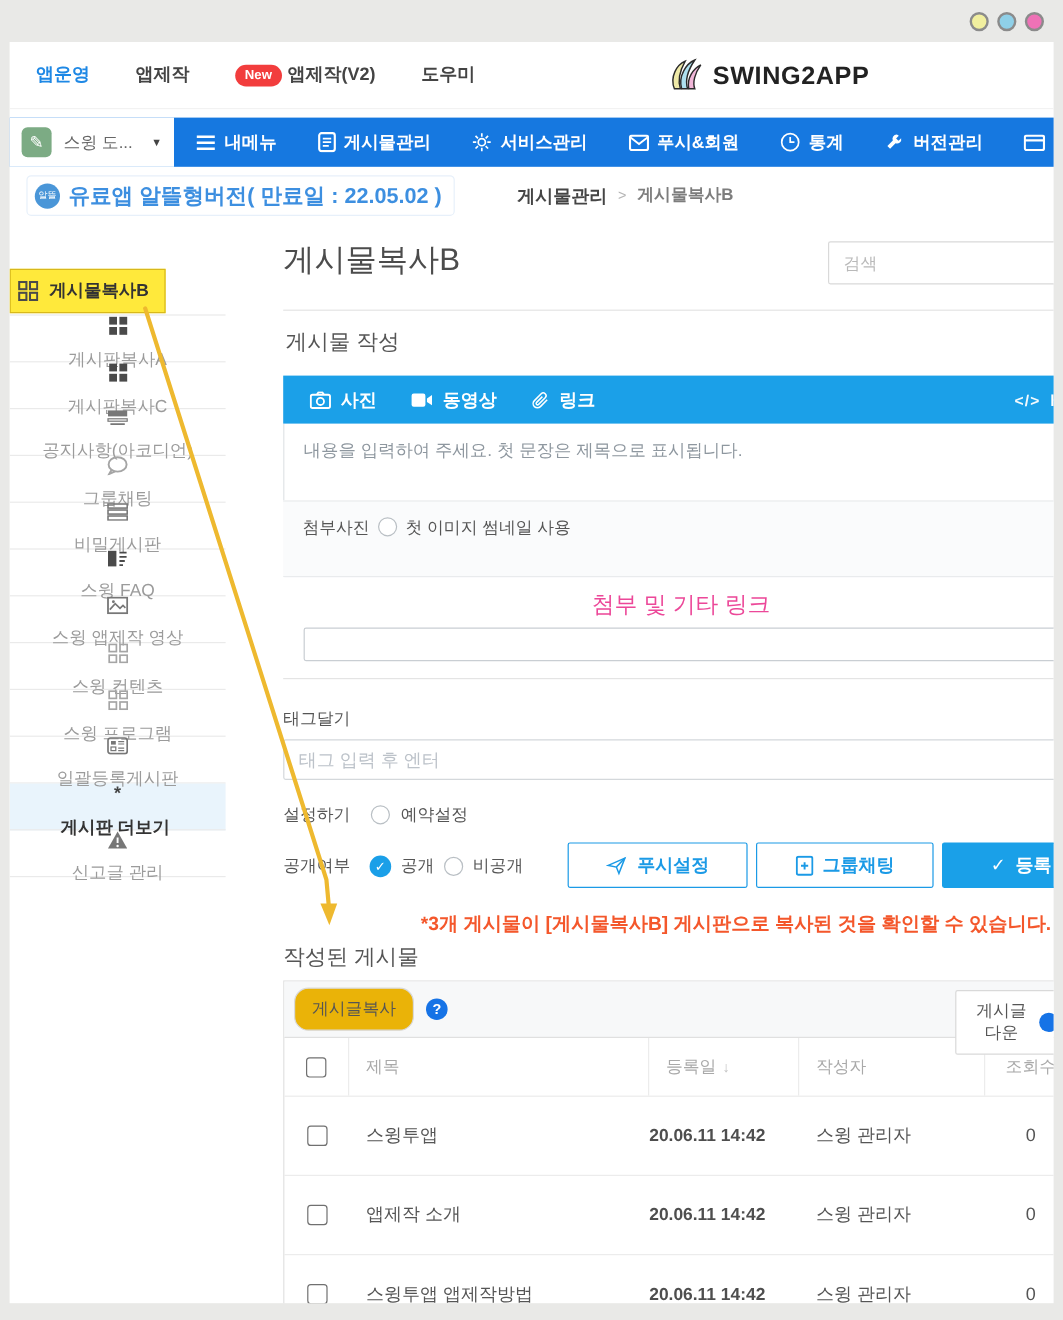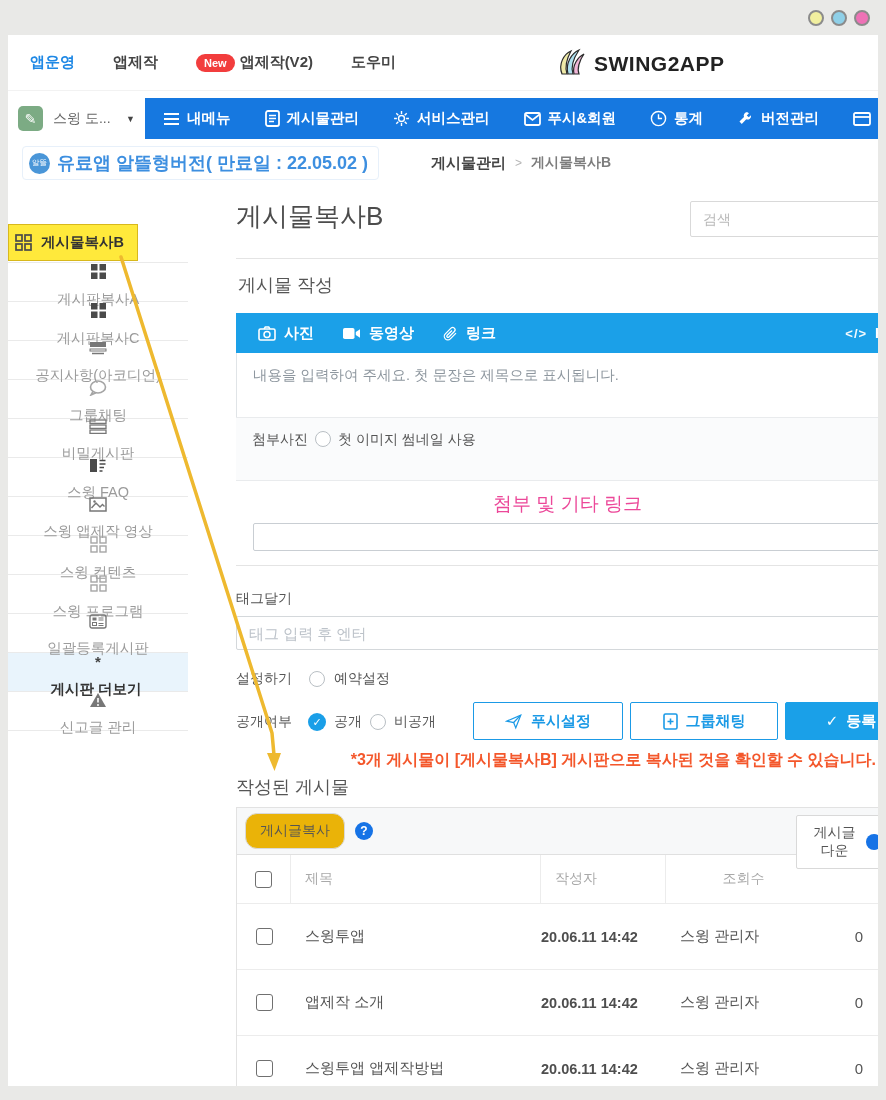--- a/index.html
+++ b/index.html
@@ -91,21 +91,21 @@
   .vis-row{margin-top:14px;height:40px;position:relative;display:flex;align-items:center;gap:8px;font-size:14px;color:#555;}
   .check-circle{width:18px;height:18px;border-radius:50%;background:#1a9fe8;color:#fff;font-size:11px;font-weight:bold;
           display:flex;align-items:center;justify-content:center;cursor:pointer;}
   .btn{position:absolute;top:0;height:38px;box-sizing:border-box;border:1px solid #1b9ae6;background:#fff;color:#1b9ae6;
           font-size:15px;font-weight:bold;display:flex;align-items:center;justify-content:center;gap:8px;cursor:pointer;
           font-family:inherit;border-radius:2px;}
   .btn-push{left:237px;width:150px;}
   .btn-draft{left:394px;width:148px;}
   .btn-submit{left:549px;width:132px;background:#1aa0e8;color:#fff;border-color:#1aa0e8;}
 
-  .annotation{margin-top:8px;width:640px;text-align:right;font-size:16px;font-weight:bold;color:#f4572b;}
+  .annotation{margin-top:18px;width:640px;text-align:right;font-size:16px;font-weight:bold;color:#f4572b;}
   .posts-title{margin-top:4px;font-size:18px;font-weight:400;color:#555;}
   .posts-card{margin-top:8px;border:1px solid #e2e2e2;width:662px;box-sizing:border-box;}
   .posts-toolbar{background:#f7f8f9;height:46px;display:flex;align-items:center;padding:0 8px;
           border-bottom:1px solid #e0e0e0;position:relative;}
   .btn-copy{background:#eab308;border:1px solid #d9d9d9;border-radius:12px;padding:8px 14px;font-size:14px;color:#555;
           font-family:inherit;cursor:pointer;}
   .help-circle{margin-left:10px;width:18px;height:18px;border-radius:50%;background:#1673e6;color:#fff;font-size:12px;
           font-weight:bold;display:flex;align-items:center;justify-content:center;cursor:pointer;}
   .btn-download{position:absolute;left:559px;top:7px;background:#fff;border:1px solid #d9d9d9;border-radius:2px;
           padding:8px 14px;font-size:14px;color:#555;display:flex;align-items:center;gap:8px;font-family:inherit;cursor:pointer;}
@@ -436,20 +436,24 @@
             <span>게시글다운</span>
             <span class="dl-circle"></span>
           </button>
         </div>
         <div class="ptable">
           <div class="ptr ptr-head">
             <div class="cb-cell">
                 <span class="checkbox"></span>
               </div>
             <div>제목</div>
+            <div>
+              <span>등록일</span>
+              <span class="sort-arrow">↓</span>
+            </div>
             <div>작성자</div>
             <div>조회수</div>
           </div>
           <div class="ptr ptr-row">
             <div class="cb-cell">
                 <span class="checkbox"></span>
               </div>
             <div class="cell-title">스윙투앱</div>
             <div class="cell-date">20.06.11 14:42</div>
             <div class="cell-author">스윙 관리자</div>

